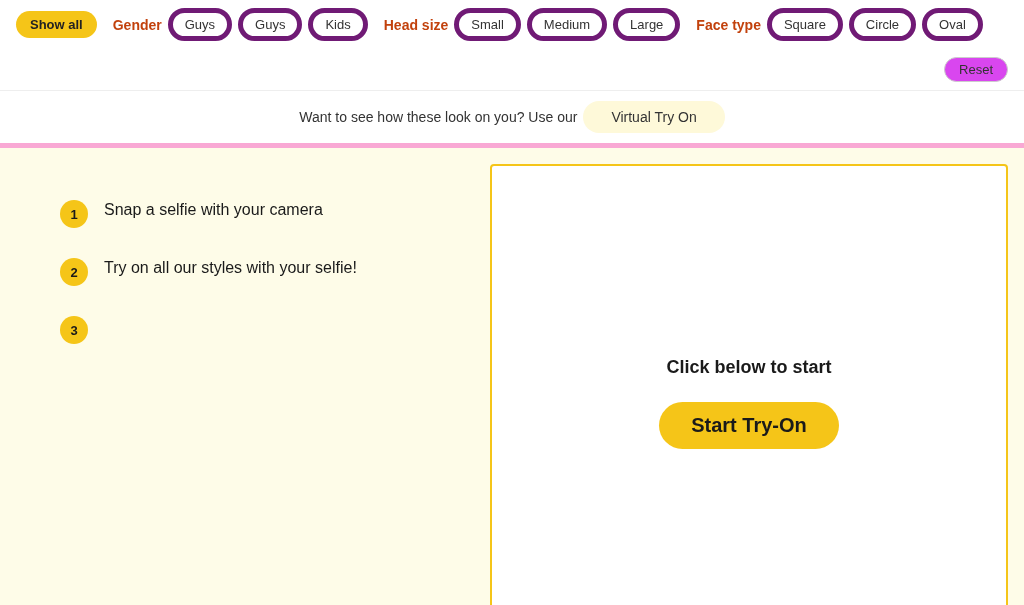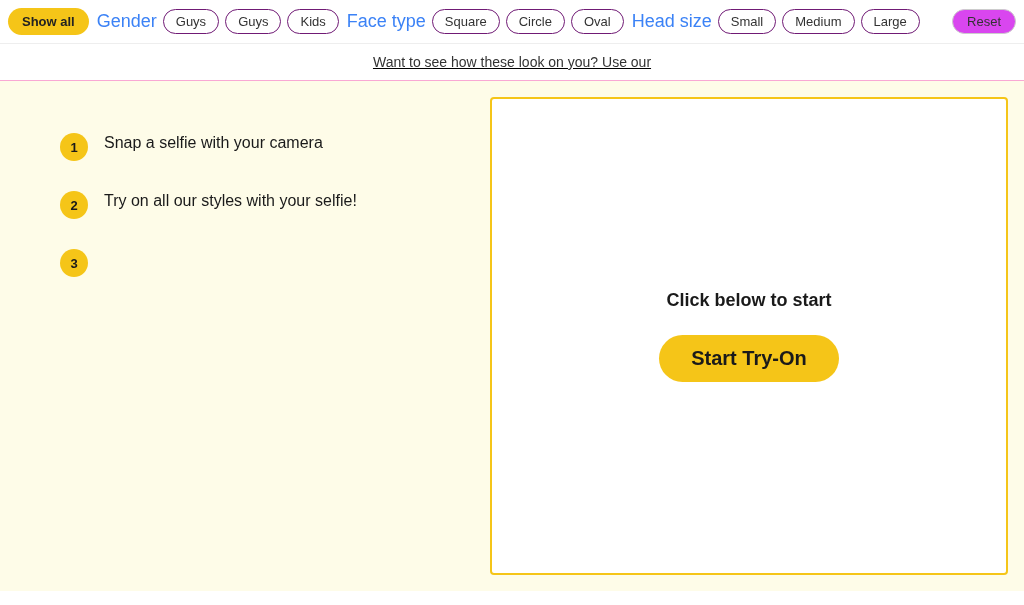--- a/index.html
+++ b/index.html
@@ -8,23 +8,23 @@
       background: #fff;
       width: 1024px;
       min-height: 605px;
       overflow-x: hidden;
     }
 
     
     .filter-bar {
       display: flex;
       align-items: center;
-      padding: 8px 8px;
+      padding: 8px 16px;
       border-bottom: 1px solid #eee;
-      gap: 8px;
+      gap: 16px;
       flex-wrap: wrap;
       background: #fff;
     }
 
     .btn-show-all {
       background: #f5c518;
       border: none;
       border-radius: 20px;
       padding: 6px 14px;
       font-size: 13px;
@@ -33,28 +33,28 @@
       color: #222;
     }
 
     .filter-group {
       display: flex;
       align-items: center;
       gap: 6px;
     }
 
     .filter-label {
-      font-size: 18px;
-      color: #3b82f6;
-      font-weight: 400;
+      font-size: 14px;
+      color: #c2410c;
+      font-weight: 700;
     }
 
     .filter-btn {
       background: #fff;
-      border: 1px solid #701a75;
+      border: 5px solid #701a75;
       border-radius: 20px;
       padding: 4px 12px;
       font-size: 13px;
       cursor: pointer;
       color: #333;
     }
 
     .reset-btn {
       background: #d946ef;
       border: 1px solid #ccc;
@@ -66,23 +66,22 @@
       margin-left: auto;
     }
 
     
     .try-on-banner {
       display: flex;
       align-items: center;
       justify-content: center;
       padding: 10px 16px;
       background: #fff;
-      border-bottom: 1px solid #f9a8d4;
+      border-bottom: 5px solid #f9a8d4;
       gap: 6px;
-      text-decoration: underline;
     }
 
     .try-on-banner-text {
       font-size: 14px;
       color: #333;
     }
 
     .try-on-banner-btn {
       background: #fef9d9;
       border: none;
@@ -187,38 +186,39 @@
   <button class="btn-show-all">Show all</button>
 
   <div class="filter-group">
     <span class="filter-label">Gender</span>
     <button class="filter-btn">Guys</button>
     <button class="filter-btn">Guys</button>
     <button class="filter-btn">Kids</button>
   </div>
 
   <div class="filter-group">
+    <span class="filter-label">Head size</span>
+    <button class="filter-btn">Small</button>
+    <button class="filter-btn">Medium</button>
+    <button class="filter-btn">Large</button>
+  </div>
+
+  <div class="filter-group">
     <span class="filter-label">Face type</span>
     <button class="filter-btn">Square</button>
     <button class="filter-btn">Circle</button>
     <button class="filter-btn">Oval</button>
   </div>
 
-  <div class="filter-group">
-    <span class="filter-label">Head size</span>
-    <button class="filter-btn">Small</button>
-    <button class="filter-btn">Medium</button>
-    <button class="filter-btn">Large</button>
-  </div>
-
   <button class="reset-btn">Reset</button>
 </div>
 
 <div class="try-on-banner">
   <span class="try-on-banner-text">Want to see how these look on you? Use our</span>
+  <button class="try-on-banner-btn">Virtual Try On</button>
 </div>
 
 <div class="main-content">
 
   <div class="left-panel">
 
     <div class="step-list">
 
       <div class="step-item">
         <div class="step-number">1</div>

